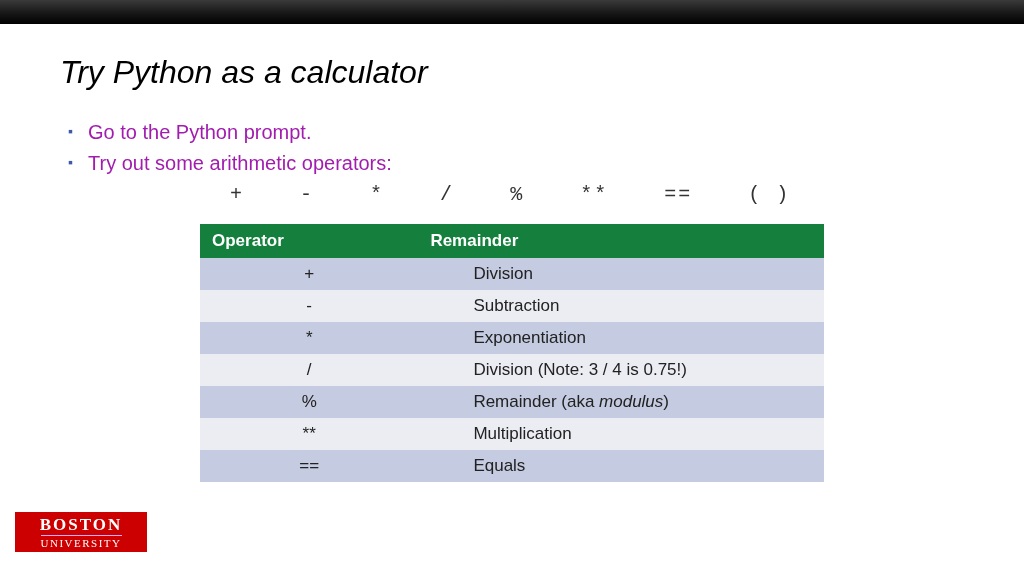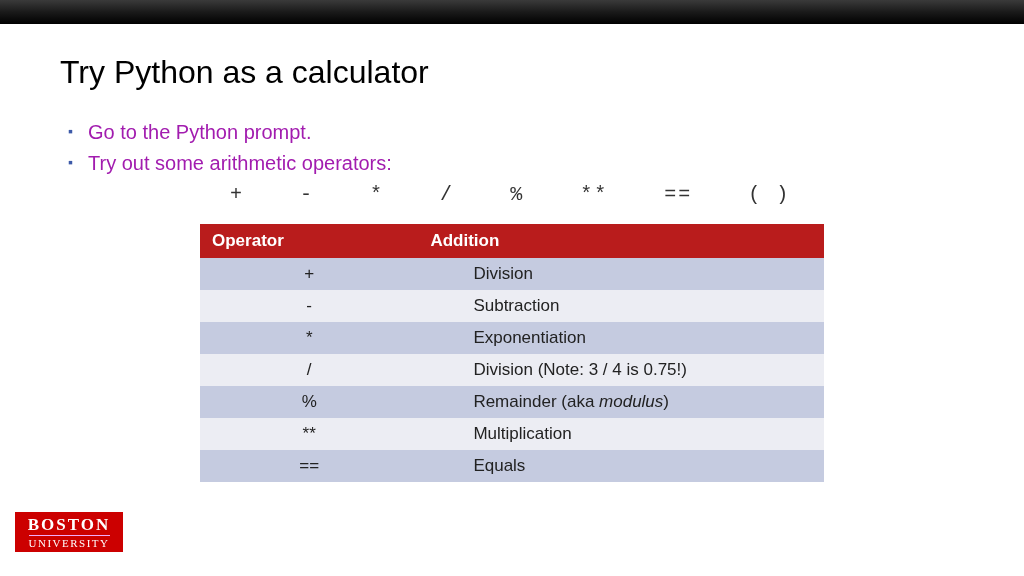--- a/index.html
+++ b/index.html
@@ -17,20 +17,21 @@
       background: linear-gradient(to bottom, #3a3a3a 0%, #1a1a1a 50%, #000000 100%);
     }
     .content {
       padding: 30px 60px 0 60px;
     }
     .title {
       font-size: 32px;
       font-weight: normal;
       color: #000;
       margin-bottom: 30px;
+      font-style: italic;
     }
     .bullets {
       list-style: none;
       padding-left: 8px;
     }
     .bullets li {
       font-size: 20px;
       color: #a21caf;
       margin-bottom: 8px;
       position: relative;
@@ -57,21 +58,21 @@
     .table-wrap {
       padding-left: 140px;
       padding-right: 140px;
     }
     table {
       width: 100%;
       border-collapse: collapse;
       font-size: 17px;
     }
     thead th {
-      background: #b91c1c;
+      background: #15803d;
       color: #fff;
       text-align: left;
       font-weight: bold;
       padding: 7px 12px;
     }
     tbody tr:nth-child(odd) { background: #c5cbe0; }
     tbody tr:nth-child(even) { background: #ecedf3; }
     tbody td {
       padding: 6px 12px;
       color: #222;
@@ -82,21 +83,21 @@
       width: 35%;
     }
     tbody td.fn {
       padding-left: 55px;
     }
     .italic { font-style: italic; text-align: right; }
     .logo {
       position: absolute;
       left: 15px;
       bottom: 24px;
-      width: 108px;
+      width: 132px;
       height: 40px;
       background: #cc0000;
       display: flex;
       flex-direction: column;
       align-items: center;
       justify-content: center;
       color: #fff;
       font-family: "Times New Roman", serif;
       line-height: 1;
       padding: 2px;
@@ -126,21 +127,21 @@
     <span>**</span>
     <span>==</span>
     <span>( )</span>
   </div>
 
   <div class="table-wrap">
     <table>
       <thead>
         <tr>
           <th>Operator</th>
-          <th>Addition</th>
+          <th>Remainder</th>
         </tr>
       </thead>
       <tbody>
         <tr>
           <td class="op">+</td>
           <td class="fn">Division</td>
         </tr>
         <tr>
           <td class="op">-</td>
           <td class="fn">Subtraction</td>

